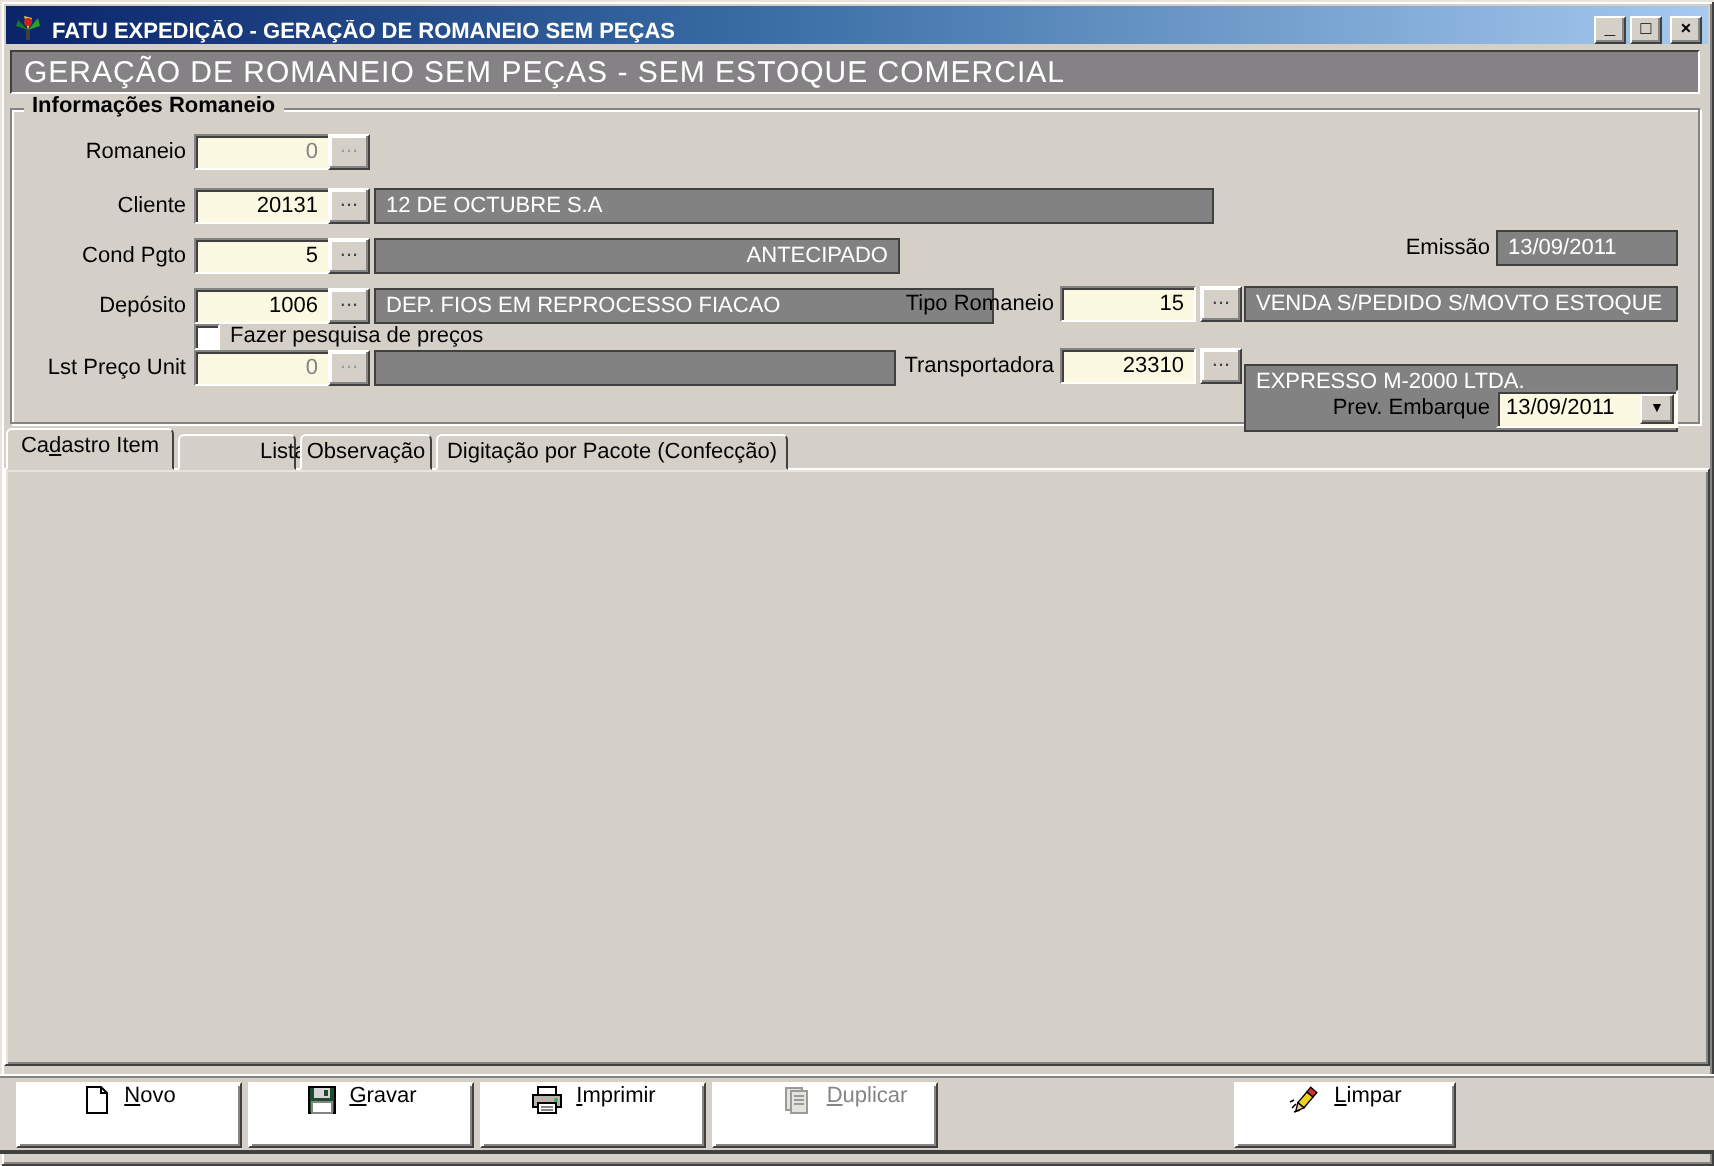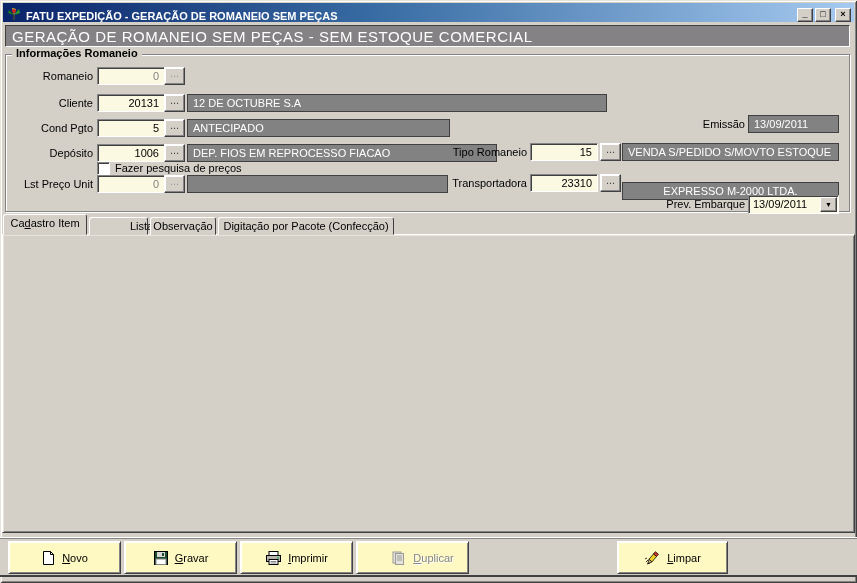--- a/index.html
+++ b/index.html
@@ -29,22 +29,22 @@
   .dots{position:absolute;background:#d4d0c8;border:1px solid;border-color:#fff #404040 #404040 #fff;
        box-shadow:inset -1px -1px 0 #848584,inset 1px 1px 0 #fff;color:#444;
        text-align:center;line-height:11px;font-size:11px;cursor:default;}
   .chk{position:absolute;width:13px;height:13px;background:#fff;border:1px solid;
        border-color:#848484 #fff #fff #848484;box-shadow:inset 1px 1px 0 #404040;}
   .tab{position:absolute;background:#d4d0c8;border:1px solid;border-color:#fff #404040 #d4d0c8 #fff;
        border-radius:3px 3px 0 0;text-align:center;z-index:2;padding-top:2px;white-space:nowrap;}
   .tab.active{z-index:4;font-weight:normal;}
   .panel{position:absolute;background:#d4d0c8;border:1px solid;border-color:#fff #404040 #404040 #fff;
        box-shadow:inset 1px 1px 0 #e8e4dc,inset -1px -1px 0 #848484;z-index:1;}
-  .btn{position:absolute;background:#fef9c3;border:1px solid;border-color:#fff #404040 #404040 #fff;
-       box-shadow:inset 1px 1px 0 #fff,inset -1px -1px 0 #848584;display:flex;align-items:center;
+  .btn{position:absolute;background:#ffffff;border:1px solid;border-color:#fff #404040 #404040 #fff;
+       box-shadow:inset 1px 1px 0 #fff,inset -1px -1px 0 #848584;display:flex;
        justify-content:center;gap:6px;cursor:default;white-space:nowrap;}
   .btn.default{border:1px solid #000;box-shadow:inset 1px 1px 0 #fff,inset -1px -1px 0 #848584;}
   .focusrect{position:absolute;left:3px;top:3px;right:3px;bottom:3px;border:1px dotted #000;}
   .btn.disabled{color:#848584;text-shadow:1px 1px 0 #fff;}
   .cbtn{background:#d4d0c8;border:1px solid;border-color:#fff #404040 #404040 #fff;
        box-shadow:inset -1px -1px 0 #848584;display:flex;align-items:center;justify-content:center;
        font-size:7px;color:#000;}
   .combo{position:absolute;background:#fbf9e1;border:1px solid;border-color:#848484 #fff #fff #848484;
        box-shadow:inset 1px 1px 0 #404040;display:flex;align-items:stretch;overflow:hidden;}
   .combo .val{flex:1;padding:2px 4px 0;line-height:13px;white-space:nowrap;overflow:hidden;}
@@ -86,21 +86,21 @@
   <span class="dots" style="left:164px;top:67px;width:21px;height:18px;color:#9a9a96;">...</span>
 
   <span class="lbl r" style="left:10px;top:94px;width:83px;">Cliente</span>
   <span class="edit num" style="left:97px;top:94px;width:68px;height:18px;">20131</span>
   <span class="dots" style="left:164px;top:94px;width:21px;height:18px;">...</span>
   <span class="gbox" style="left:187px;top:94px;width:420px;height:18px;">12 DE OCTUBRE S.A</span>
 
   <span class="lbl r" style="left:10px;top:119px;width:83px;">Cond Pgto</span>
   <span class="edit num" style="left:97px;top:119px;width:68px;height:18px;">5</span>
   <span class="dots" style="left:164px;top:119px;width:21px;height:18px;">...</span>
-  <span class="gbox" style="left:187px;top:119px;width:263px;height:18px;">ANTECIPADO</span>
+  <span class="gbox" style="left:187px;top:119px;width:263px;height:18px;text-align:right;">ANTECIPADO</span>
 
   <span class="lbl r" style="left:645px;top:115px;width:100px;">Emissão</span>
   <span class="gbox" style="left:748px;top:115px;width:91px;height:18px;">13/09/2011</span>
 
   <span class="lbl r" style="left:10px;top:144px;width:83px;">Depósito</span>
   <span class="edit num" style="left:97px;top:144px;width:68px;height:18px;">1006</span>
   <span class="dots" style="left:164px;top:144px;width:21px;height:18px;">...</span>
   <span class="gbox" style="left:187px;top:144px;width:310px;height:18px;">DEP. FIOS EM REPROCESSO FIACAO</span>
 
   <span class="lbl r" style="left:440px;top:143px;width:87px;">Tipo Romaneio</span>
@@ -112,21 +112,21 @@
   <span class="lbl" style="left:115px;top:159px;">Fazer pesquisa de preços</span>
 
   <span class="lbl r" style="left:6px;top:175px;width:87px;">Lst Preço Unit</span>
   <span class="edit num dim" style="left:97px;top:175px;width:68px;height:18px;">0</span>
   <span class="dots" style="left:164px;top:175px;width:21px;height:18px;color:#9a9a96;">...</span>
   <span class="gbox" style="left:187px;top:175px;width:261px;height:18px;"></span>
 
   <span class="lbl r" style="left:445px;top:174px;width:82px;">Transportadora</span>
   <span class="edit num" style="left:530px;top:174px;width:68px;height:18px;">23310</span>
   <span class="dots" style="left:600px;top:174px;width:21px;height:18px;">...</span>
-  <span class="gbox" style="left:622px;top:182px;width:217px;height:18px;text-align:center;">EXPRESSO M-2000 LTDA.</span>
+  <span class="gbox" style="left:622px;top:182px;width:217px;height:34px;">EXPRESSO M-2000 LTDA.</span>
 
   <span class="lbl r" style="left:640px;top:195px;width:105px;">Prev. Embarque</span>
   <div class="combo" style="left:748px;top:195px;width:91px;height:19px;">
     <span class="val">13/09/2011</span>
     <span class="cbtn">▼</span>
   </div>
 
   <div class="panel" style="left:2px;top:234px;width:853px;height:299px;"></div>
   <div class="tab active" style="left:3px;top:214px;width:84px;height:21px;background:#d4d0c8;">
     <span>Ca</span><u>d</u><span>astro Item</span>

